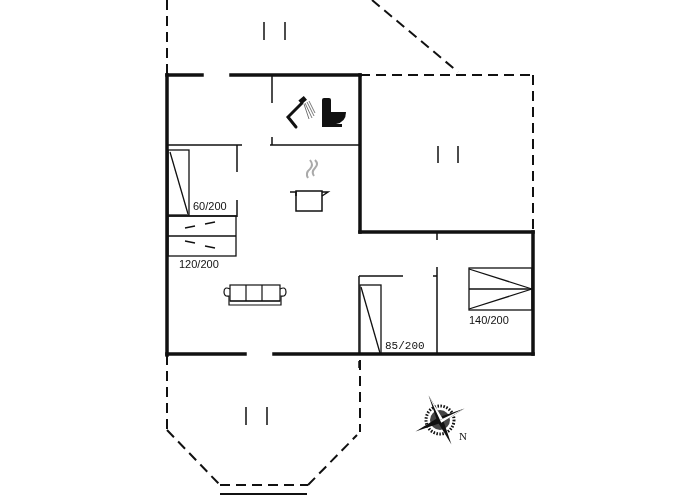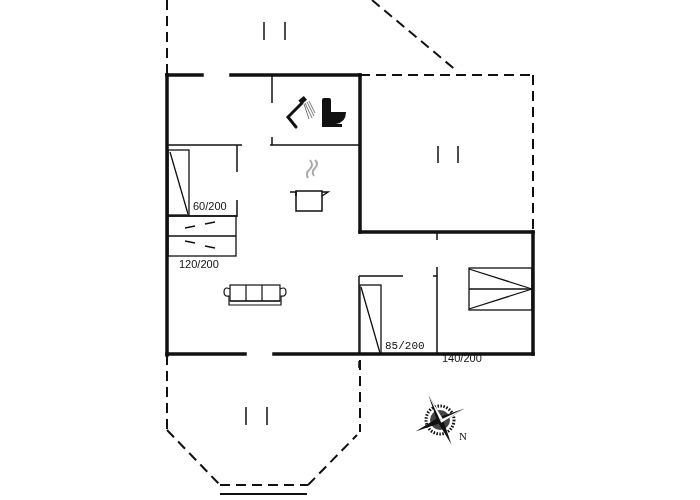--- a/index.html
+++ b/index.html
@@ -141,14 +141,14 @@
       <polygon points="-27,0 0,3 27,0 0,-3" fill="#111"></polygon>
       <polygon points="0,-27 3,0 0,0" fill="#fff"></polygon>
       <polygon points="27,0 0,3 0,0" fill="#fff"></polygon>
     </g>
   </g>
 </svg>
 
 <span class="lbl" style="left:193px;top:200px;">60/200</span>
 <span class="lbl" style="left:179px;top:258px;">120/200</span>
 <span class="lbl" style="left:385px;top:340px;font-family:Liberation Mono, monospace;">85/200</span>
-<span class="lbl" style="left:442px;top:314px;margin-top:38px;">140/200</span>
+<span class="lbl" style="left:469px;top:314px;">140/200</span>
 <span class="north" style="left:459px;top:430px;">N</span>
 
 </body></html>

